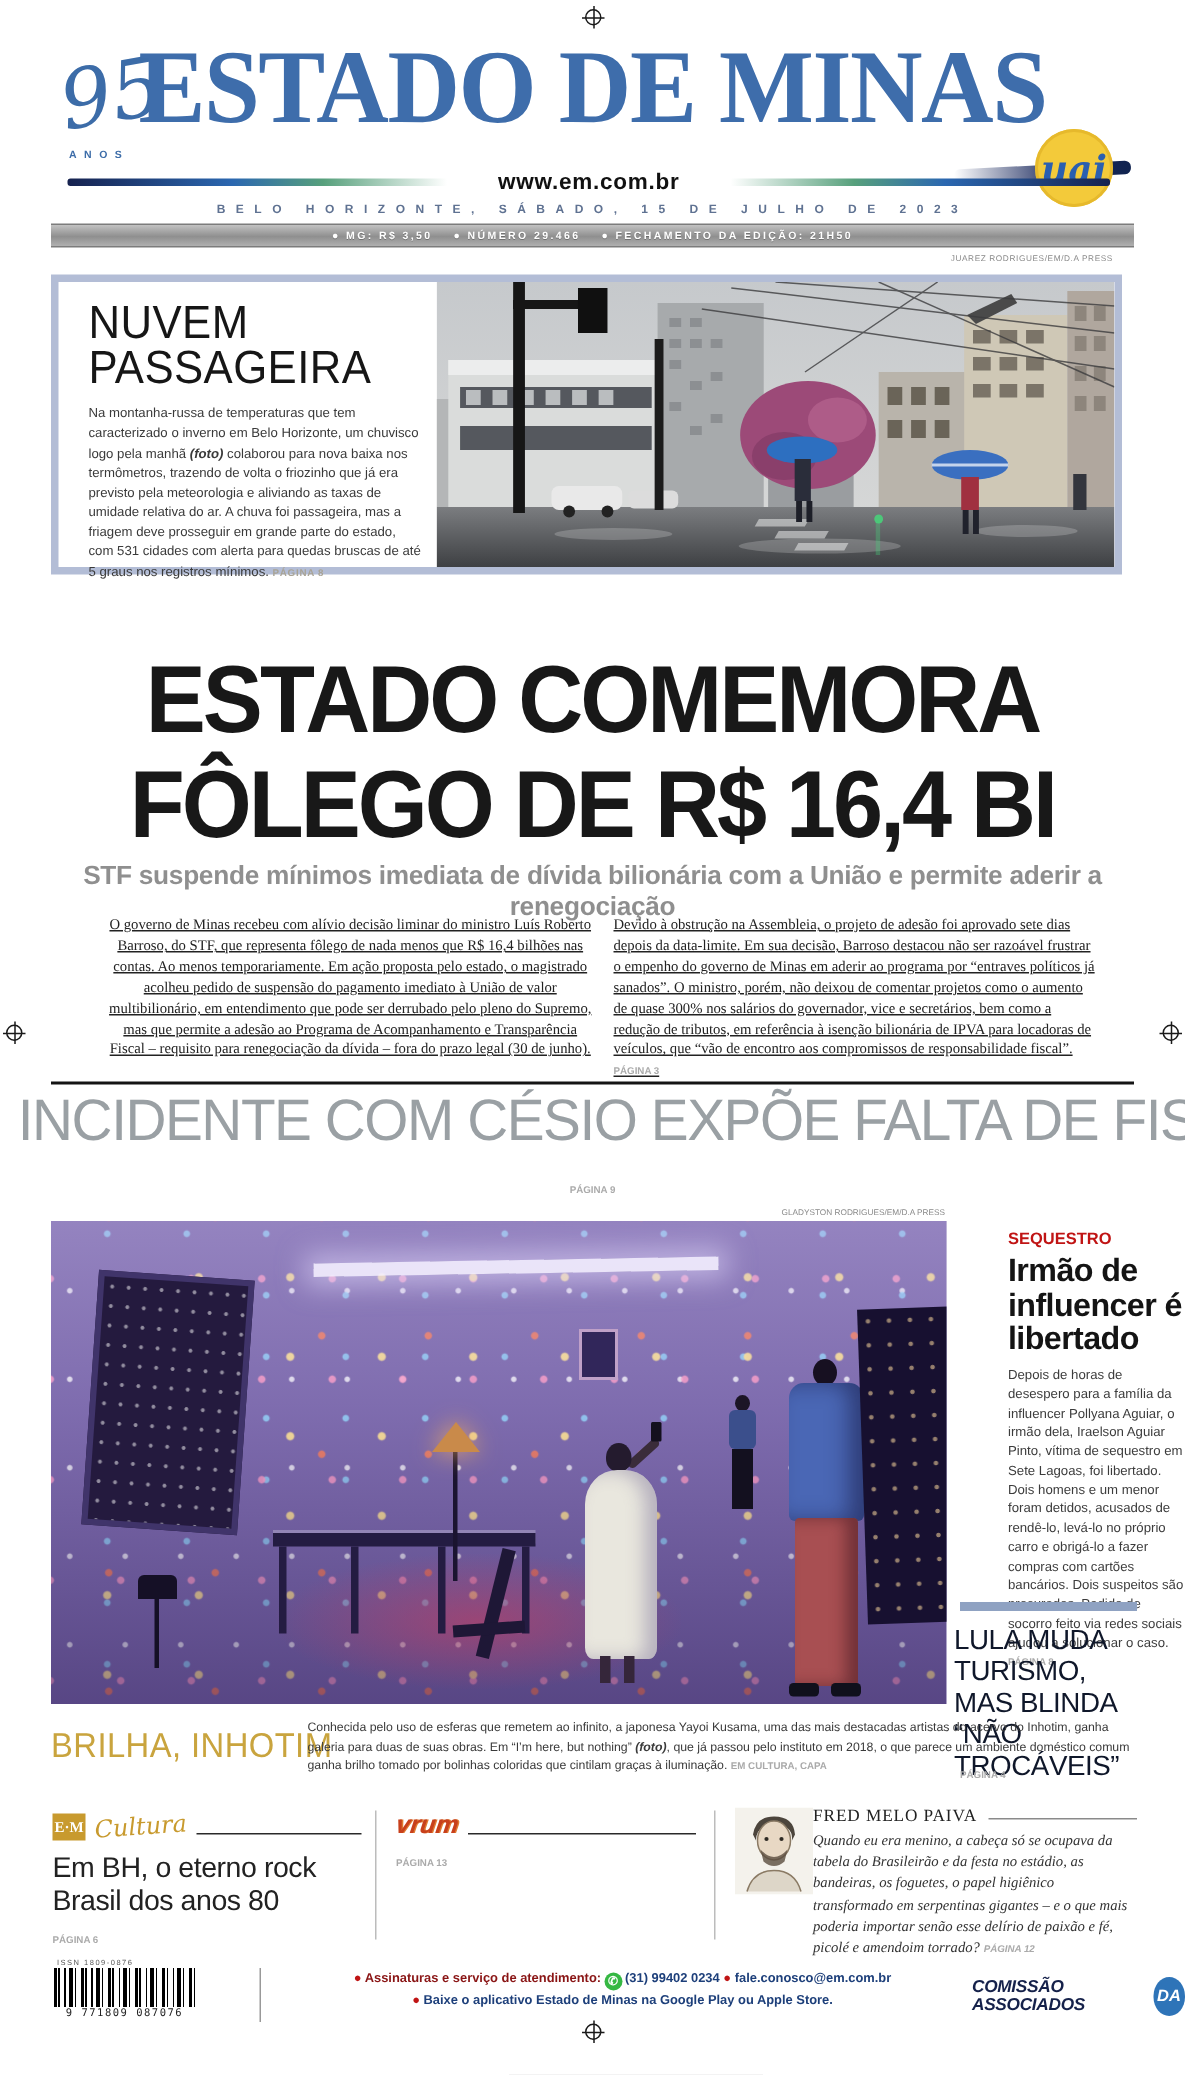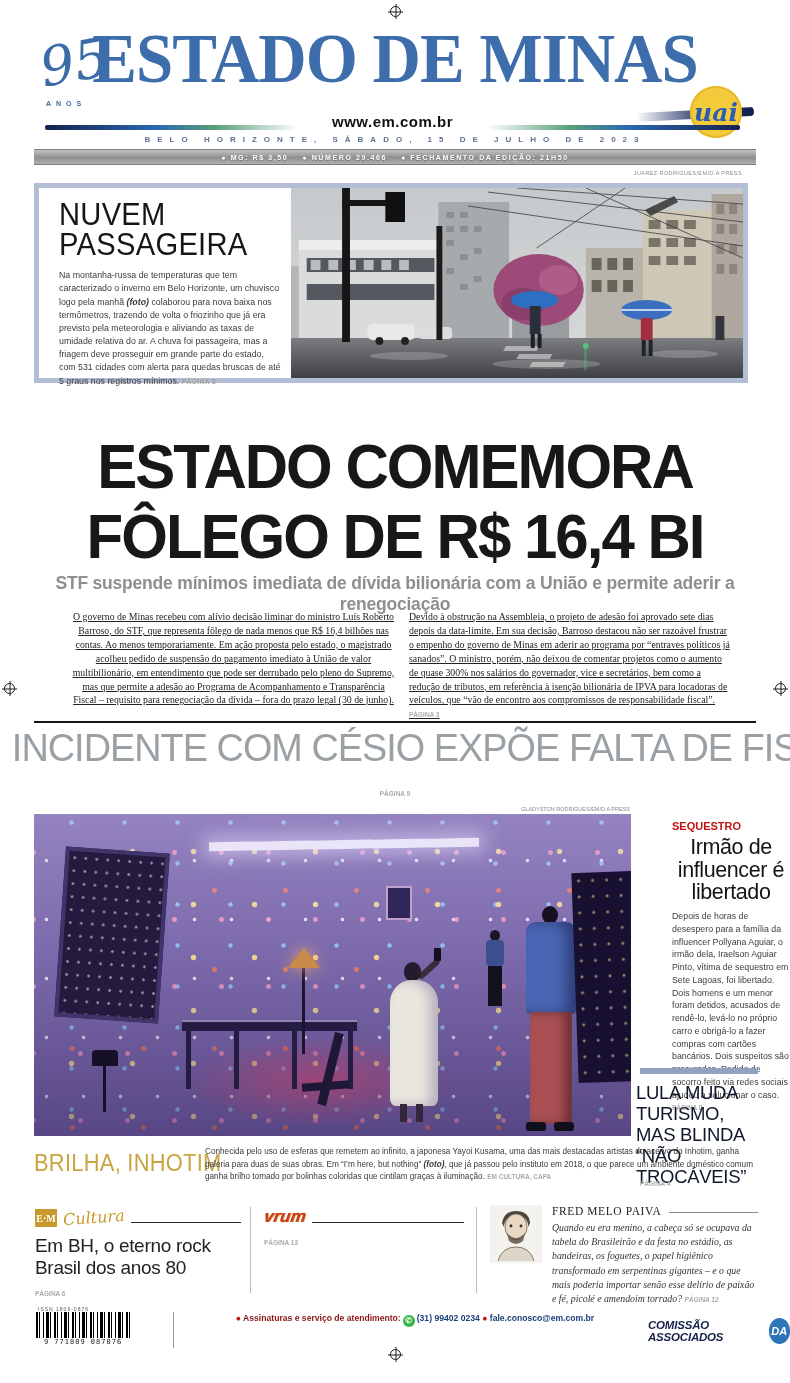--- a/index.html
+++ b/index.html
@@ -16,21 +16,21 @@
        font-style:italic;font-size:54px;line-height:1;transform:rotate(-10deg);}
   .m95label{position:absolute;left:46px;top:100px;font-size:7px;letter-spacing:5px;color:#3c6ca8;font-weight:700;}
   .mtitle{position:absolute;left:86px;top:24px;width:618px;text-align:center;white-space:nowrap;
           font-family:"Liberation Serif",serif;font-weight:700;font-size:67px;line-height:1;
           color:#3e6dab;letter-spacing:-1px;transform:scaleY(1.04);transform-origin:top;}
   .uaiband{position:absolute;left:636px;top:110px;width:118px;height:9px;border-radius:4px;
            background:linear-gradient(90deg,rgba(27,42,94,0),#1b2a5e 60%,#10234f);transform:rotate(-3deg);}
   .uai{position:absolute;left:690px;top:86px;width:52px;height:52px;border-radius:50%;background:#f3ca3a;
        display:flex;align-items:center;justify-content:center;color:#2a5fb0;
        font-family:"DejaVu Serif",serif;font-style:italic;font-weight:700;font-size:25px;box-shadow:0 0 0 2px #e6b92c inset;}
-  .siteline{position:absolute;left:45px;right:50px;top:113px;display:flex;align-items:flex-end;gap:12px;}
+  .siteline{position:absolute;left:45px;right:50px;top:113px;display:flex;align-items:center;gap:12px;}
   .siteline .seg{flex:1;height:5px;border-radius:2px;}
   .seg.l{background:linear-gradient(90deg,#16224f,#2b67b0 40%,#57a07c 62%,rgba(255,255,255,0) 92%);}
   .seg.r{background:linear-gradient(270deg,#16224f,#2b67b0 40%,#57a07c 62%,rgba(255,255,255,0) 92%);}
   .site{font-weight:700;font-size:15px;color:#111;letter-spacing:.5px;}
   .dateline{position:absolute;left:0;right:0;top:135px;text-align:center;font-size:8px;
             letter-spacing:7px;color:#5f7292;font-weight:700;}
   .infobar{position:absolute;left:34px;right:34px;top:149px;height:14px;
            background:linear-gradient(#c2c2c2,#8f8f8f 55%,#b0b0b0);border-top:1px solid #7c7c7c;border-bottom:1px solid #7c7c7c;
            display:flex;align-items:center;justify-content:center;gap:14px;}
   .infobar span{font-size:7px;letter-spacing:1.6px;color:#fff;font-weight:700;text-shadow:0 1px 0 rgba(0,0,0,.25);}
@@ -114,21 +114,21 @@
   .kusama .b-torso{position:absolute;left:0;top:10px;width:18px;height:26px;background:#3b4f8c;border-radius:4px;}
   .kusama .b-legs{position:absolute;left:2px;top:36px;width:14px;height:40px;background:#13101f;}
   .kusama .wardrobe{position:absolute;right:-6px;top:58px;width:62px;height:210px;background:#171030;
                     background-image:radial-gradient(circle,rgba(255,220,160,.55) 1.2px,transparent 1.8px);background-size:14px 16px;
                     transform:rotate(-2deg);}
   .kusama .wallart{position:absolute;left:352px;top:72px;width:22px;height:30px;background:#31265a;border:2px solid #bfa0c8;}
 
   
   .sb{position:absolute;left:672px;width:118px;}
   .sb-kicker{top:820px;color:#c01414;font-weight:700;font-size:11px;}
-  .sb-head{top:836px;font-size:21.5px;font-weight:400;line-height:1.05;letter-spacing:-.4px;color:#141414;text-align:center;}
+  .sb-head{top:836px;font-size:21.5px;font-weight:700;line-height:1.05;letter-spacing:-.4px;color:#141414;}
   .sb-body{top:910px;font-size:8.8px;line-height:1.45;color:#3c3c3c;}
   .lula-bar{position:absolute;left:640px;top:1068px;width:118px;height:6px;background:#8fa2c2;}
   .lula-head{position:absolute;left:636px;top:1082px;width:122px;font-size:18.5px;line-height:1.14;
              color:#0f172a;font-weight:400;letter-spacing:-.3px;}
   .lula-page{position:absolute;left:640px;top:1172px;}
 
   
   .brilha{position:absolute;left:34px;top:1150px;font-size:23px;color:#c9a43e;font-weight:400;
           letter-spacing:.3px;transform:scaleX(.95);transform-origin:left;}
   .kcaption{position:absolute;left:205px;top:1146px;width:556px;font-size:8.2px;line-height:1.55;color:#3a3a3a;}
@@ -138,21 +138,21 @@
   .bcol{position:absolute;top:1205px;}
   .logorow{display:flex;align-items:flex-end;gap:6px;height:22px;}
   .emlogo{width:22px;height:18px;background:#c89a2e;color:#fff;font-family:"Liberation Serif",serif;
           font-weight:700;font-size:10px;display:flex;align-items:center;justify-content:center;}
   .cultura{font-family:"DejaVu Serif",serif;font-style:italic;font-size:16px;color:#c89a2e;transform:rotate(-4deg);}
   .vrumlogo{font-style:italic;font-weight:800;font-size:17px;color:#c8401c;transform:skewX(-8deg);
             text-shadow:1px 0 0 #e07a30;}
   .logoline{flex:1;height:1px;background:#2a2a2a;margin-bottom:4px;}
   .bhead{margin-top:8px;font-size:19px;line-height:1.14;color:#222;letter-spacing:-.3px;}
   .bpage{margin-top:4px;}
-  .fredwrap{display:flex;gap:10px;}
+  .fredwrap{display:flex;}
   .fredpic{width:52px;height:58px;flex:0 0 52px;}
   .fredname{font-family:"Liberation Serif",serif;font-size:11.5px;letter-spacing:.6px;color:#222;
             display:flex;align-items:flex-end;gap:8px;}
   .fredname .logoline{background:#8a8a8a;}
   .fredbody{margin-top:4px;font-family:"Liberation Serif",serif;font-style:italic;font-size:9.8px;
             line-height:1.45;color:#333;}
 
   
   .fdiv{position:absolute;left:173px;top:1312px;width:1px;height:36px;background:#999;}
   .barcode-top{position:absolute;left:38px;top:1306px;font-size:5px;color:#555;letter-spacing:1px;}
@@ -441,20 +441,23 @@
   <div class="barcode-top">ISSN 1809-0876</div>
   <div class="barcode"></div>
   <div class="barcode-num">9 771809 087076</div>
   <div class="fdiv"></div>
 
   <div class="contact">
     <div>
       <span class="c-dot">● </span><span class="c-red">Assinaturas e serviço de atendimento:</span><span class="wapp">✆</span><span class="c-blue">(31) 99402 0234</span>
       <span class="c-dot"> ● </span><span class="c-blue">fale.conosco@em.com.br</span>
     </div>
+    <div>
+      <span class="c-dot">● </span><span class="c-blue">Baixe o aplicativo Estado de Minas na Google Play ou Apple Store.</span>
+    </div>
   </div>
 
   <div class="diarios">
     <span class="diarios-txt">COMISSÃO ASSOCIADOS</span>
     <span class="dacircle">DA</span>
   </div>
 
 </div>
 
 </body></html>

